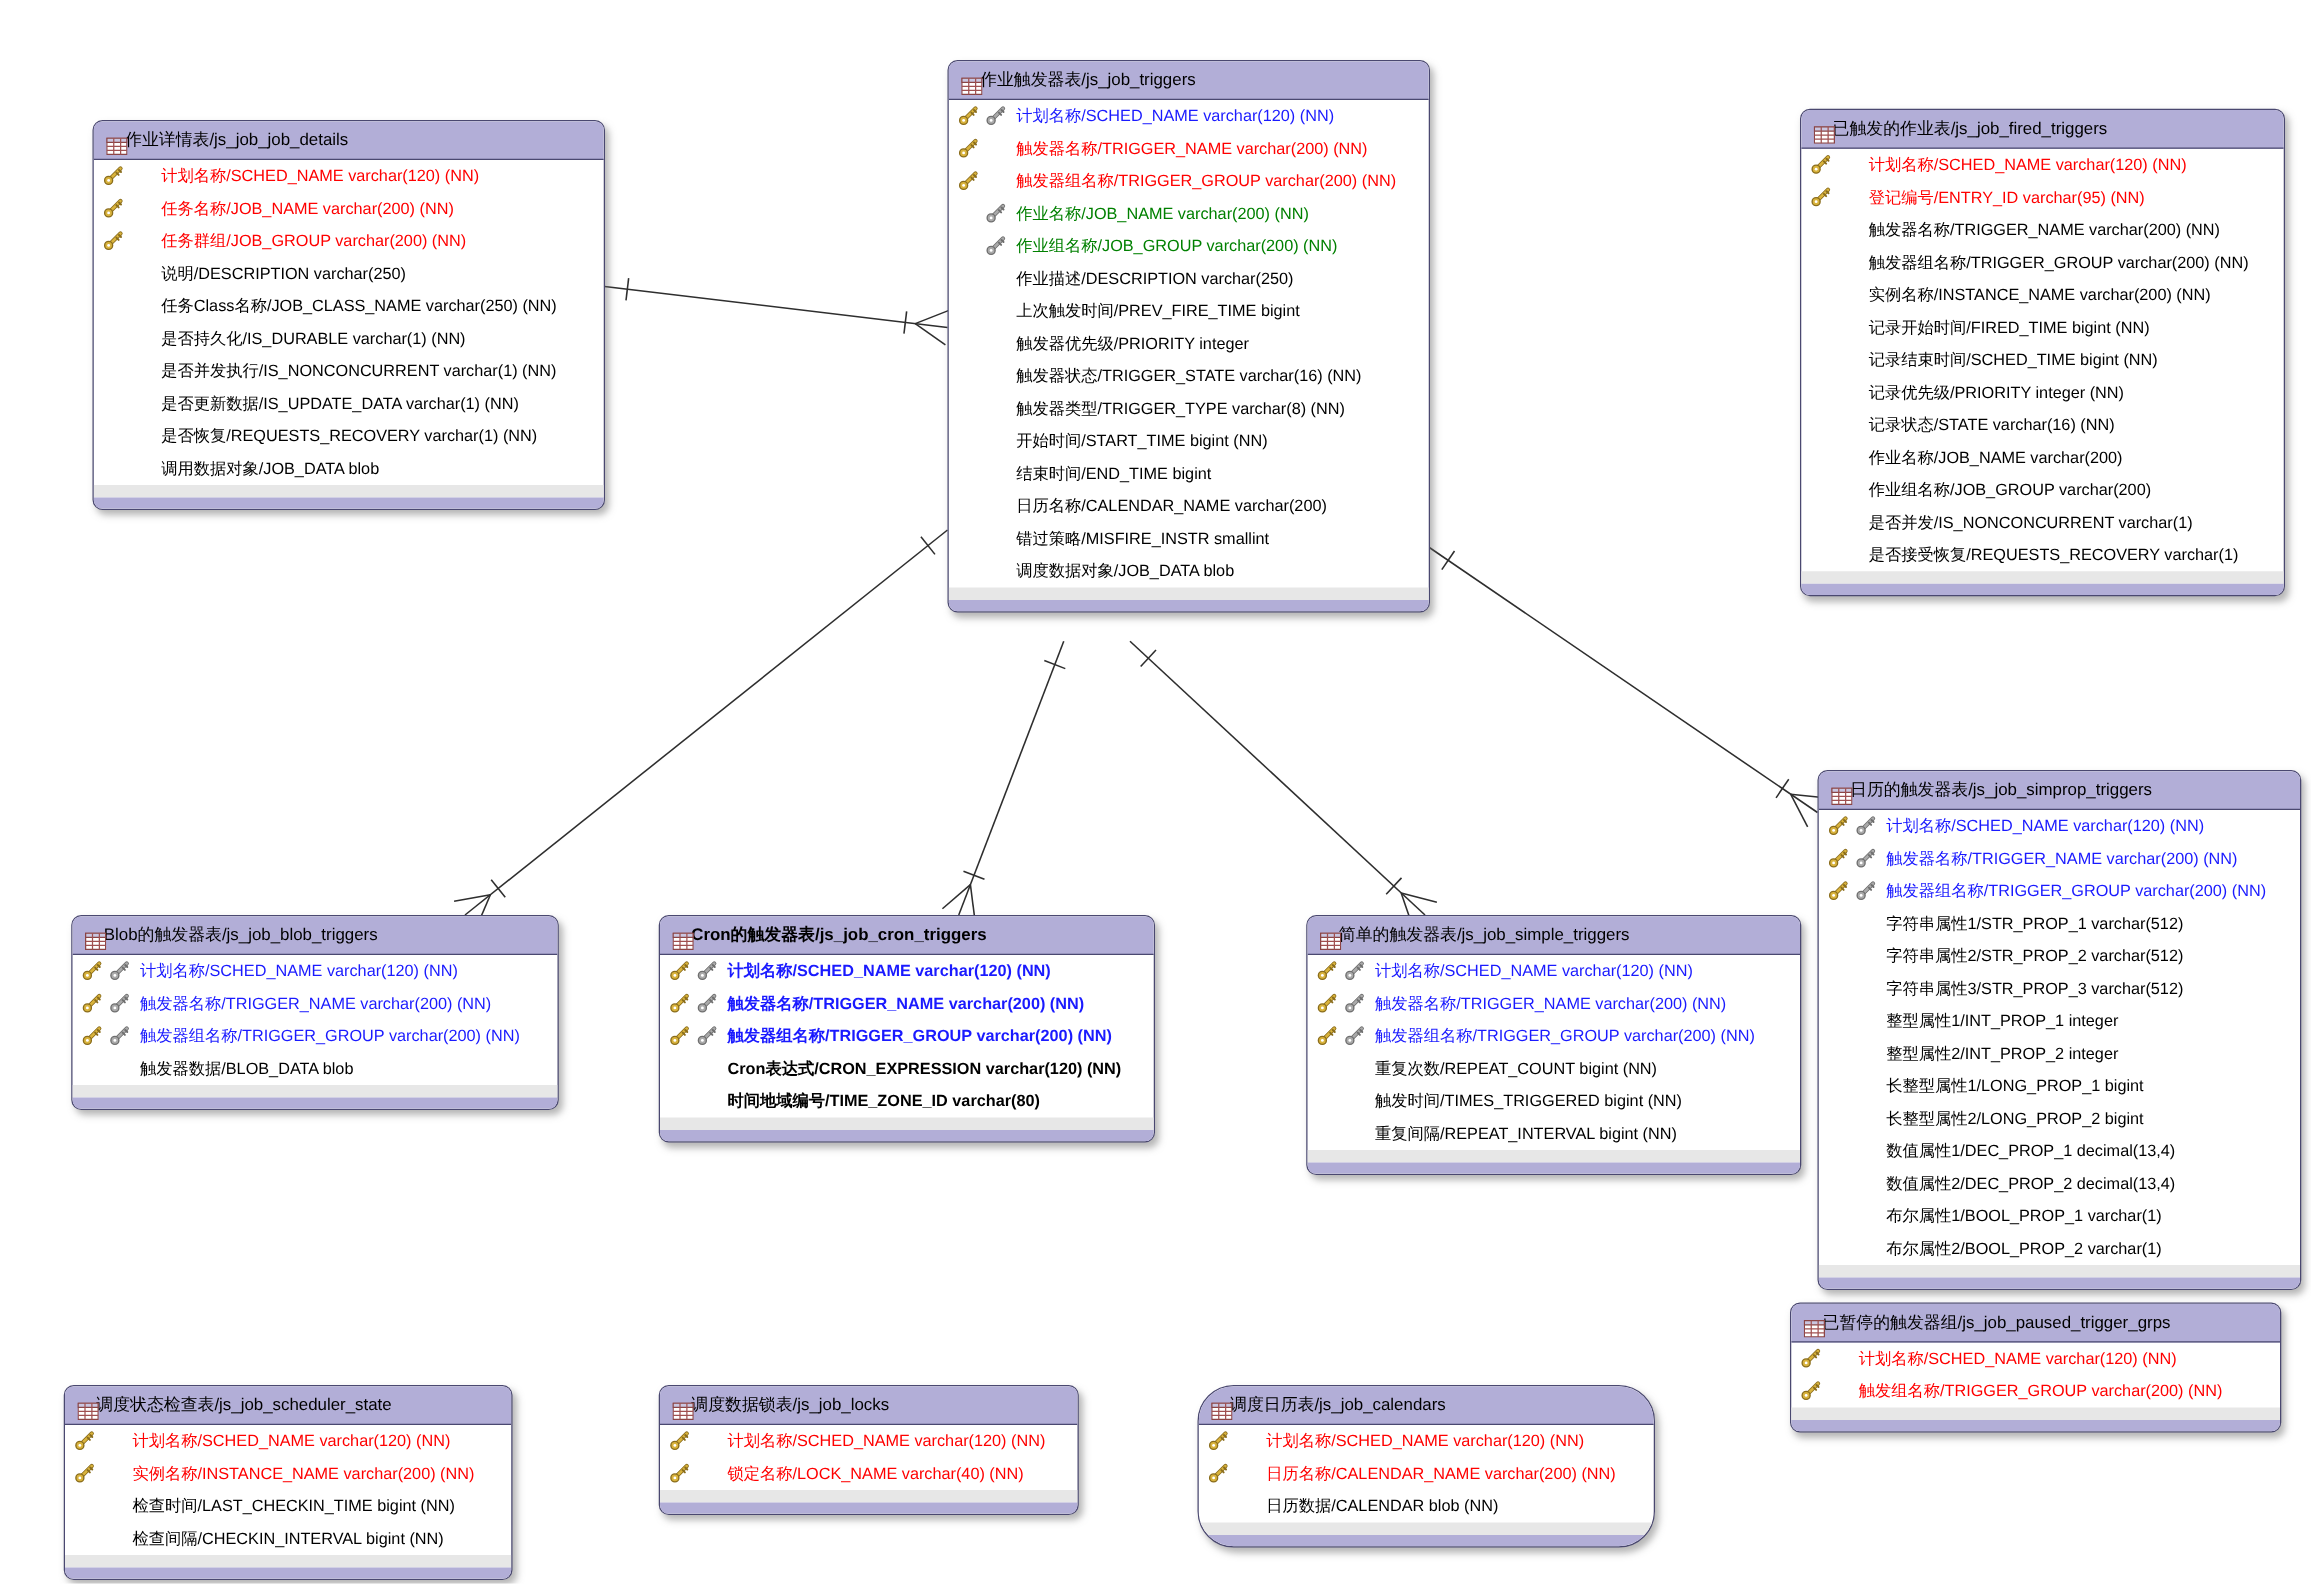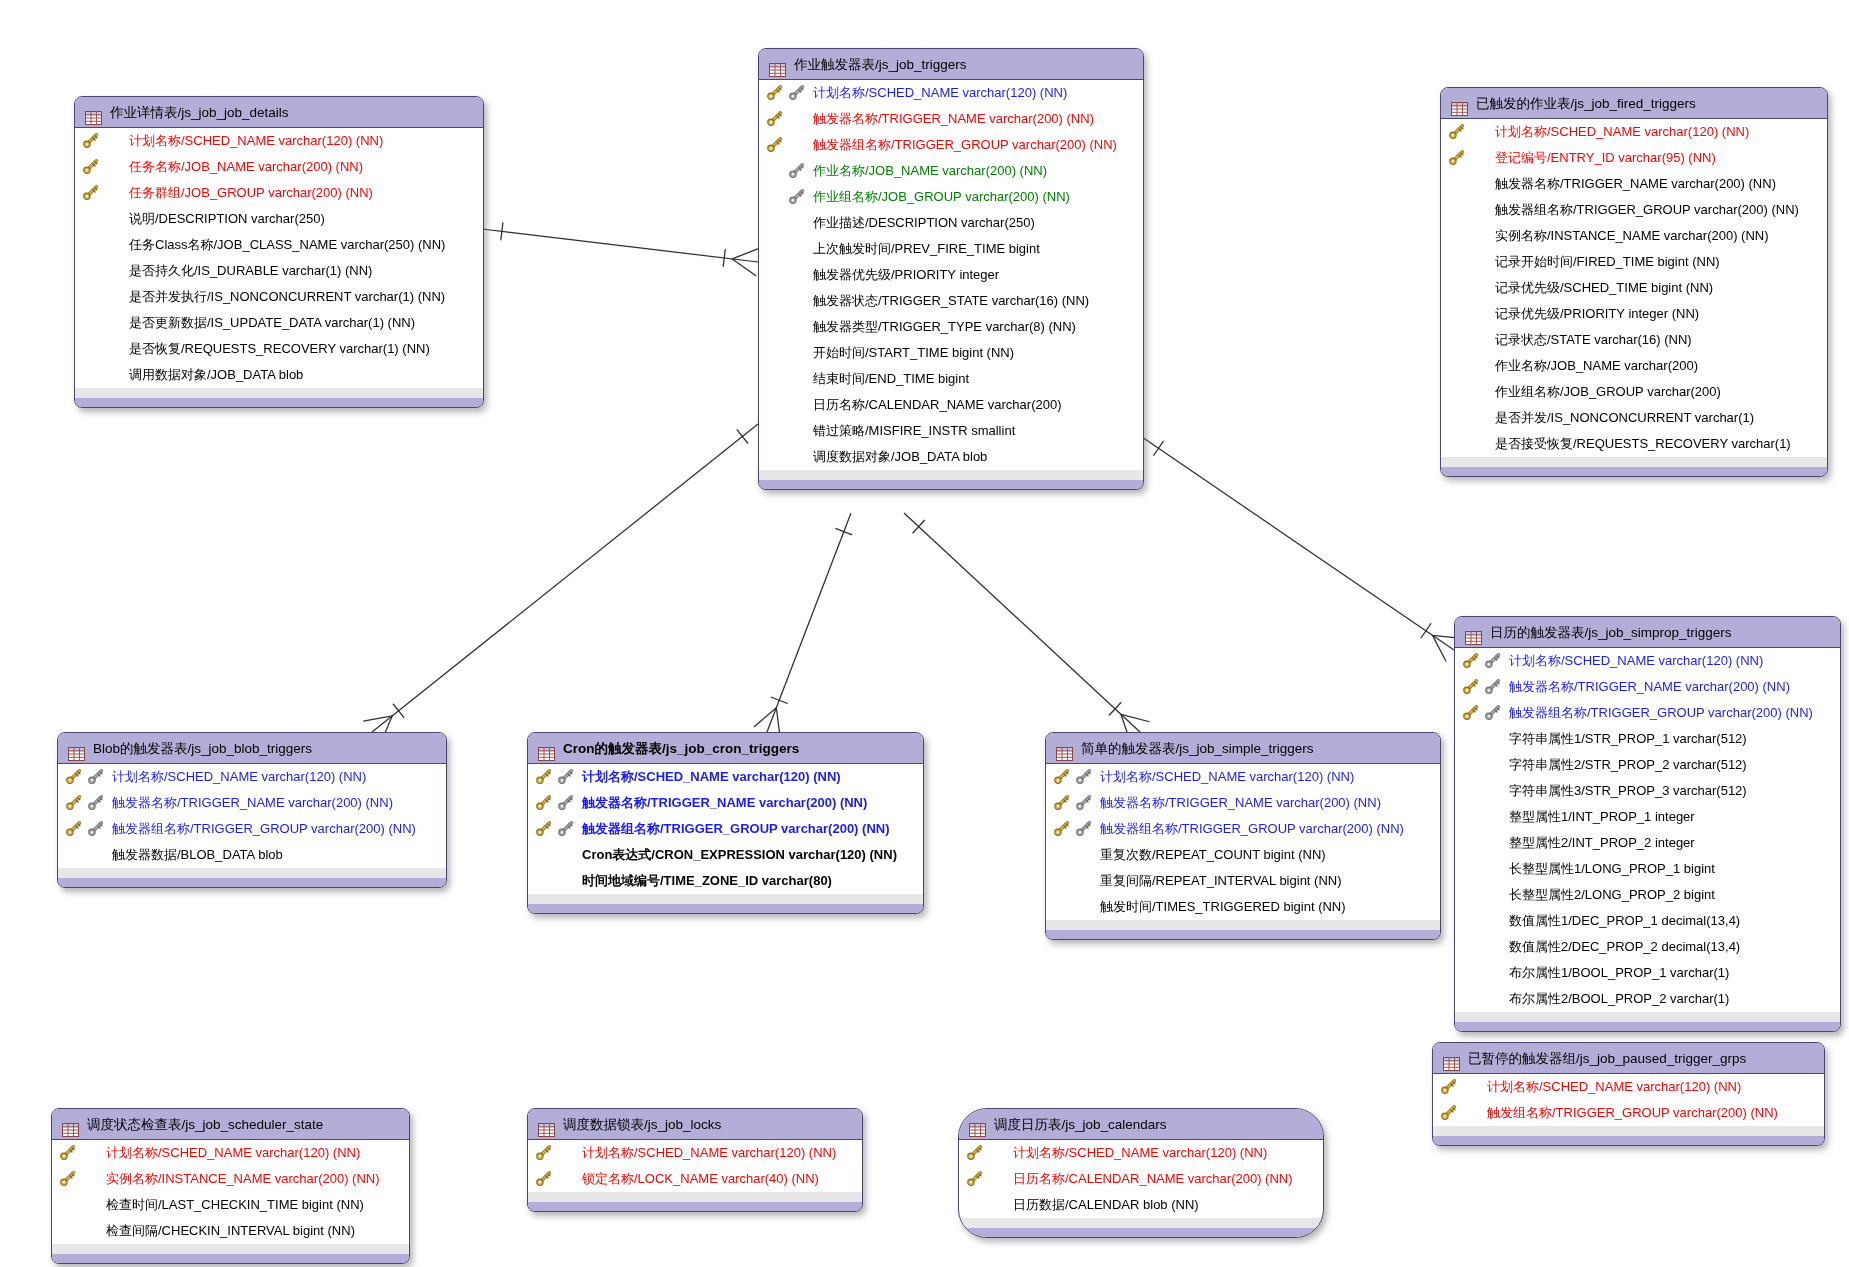--- a/index.html
+++ b/index.html
@@ -5,21 +5,21 @@
   html,body{margin:0;padding:0;background:#ffffff;}
   #canvas{position:relative;width:1849px;height:1267px;background:#ffffff;overflow:hidden;
           font-family:"Liberation Sans","DejaVu Sans",sans-serif;}
   #connector-layer{position:absolute;left:0;top:0;z-index:1;}
   #tables{position:absolute;left:0;top:0;width:100%;height:100%;z-index:2;}
   .etable{position:absolute;border:1.5px solid #4a4870;border-radius:8px;background:#ffffff;
           box-shadow:3px 4px 6px rgba(110,110,110,.5);overflow:hidden;}
   .thead{height:30px;line-height:30px;background:#b2aed7;border-bottom:1.5px solid #4a4870;
          white-space:nowrap;position:relative;}
   .ticon{position:absolute;left:10px;top:8px;width:17px;height:14px;}
-  .ttitle{display:inline-block;padding-left:35px;font-size:13.5px;color:#000;}
+  .ttitle{display:inline-block;padding-left:25px;font-size:13.5px;color:#000;}
   .trow{height:26px;line-height:26px;position:relative;white-space:nowrap;overflow:hidden;}
   .ftext{position:absolute;left:54px;top:0;font-size:13px;}
   .c-red{color:#ff0000;}
   .c-blue{color:#1a1aff;}
   .c-green{color:#008000;}
   .c-black{color:#000000;}
   .kslot{position:absolute;top:4px;width:18px;height:18px;}
   .k1{left:7px;}
   .k2{left:29px;}
   .tfoot-gray{height:10px;background:#e7e7e7;}
@@ -275,21 +275,21 @@
         <div class="trow">
           <span class="ftext c-black">触发器组名称/TRIGGER_GROUP varchar(200) (NN)</span>
         </div>
         <div class="trow">
           <span class="ftext c-black">实例名称/INSTANCE_NAME varchar(200) (NN)</span>
         </div>
         <div class="trow">
           <span class="ftext c-black">记录开始时间/FIRED_TIME bigint (NN)</span>
         </div>
         <div class="trow">
-          <span class="ftext c-black">记录优先级/SCHED_TIME bigint (NN)</span>
+          <span class="ftext c-black">记录结束时间/SCHED_TIME bigint (NN)</span>
         </div>
         <div class="trow">
           <span class="ftext c-black">记录优先级/PRIORITY integer (NN)</span>
         </div>
         <div class="trow">
           <span class="ftext c-black">记录状态/STATE varchar(16) (NN)</span>
         </div>
         <div class="trow">
           <span class="ftext c-black">作业名称/JOB_NAME varchar(200)</span>
         </div>
@@ -617,24 +617,24 @@
               <line x1="13.2" y1="4.0" x2="14.8" y2="5.6" stroke="#6f6f6f" stroke-width="1.6" stroke-linecap="round"></line>
               <circle cx="4.9" cy="12.3" r="3.2" fill="#aaaaaa" stroke="#6f6f6f" stroke-width="1.1"></circle>
               <circle cx="4.9" cy="12.3" r="1.15" fill="#ffffff"></circle>
             </svg></span>
           <span class="ftext c-blue">触发器组名称/TRIGGER_GROUP varchar(200) (NN)</span>
         </div>
         <div class="trow">
           <span class="ftext c-black">重复次数/REPEAT_COUNT bigint (NN)</span>
         </div>
         <div class="trow">
+          <span class="ftext c-black">触发时间/TIMES_TRIGGERED bigint (NN)</span>
+        </div>
+        <div class="trow">
           <span class="ftext c-black">重复间隔/REPEAT_INTERVAL bigint (NN)</span>
-        </div>
-        <div class="trow">
-          <span class="ftext c-black">触发时间/TIMES_TRIGGERED bigint (NN)</span>
         </div>
         <div class="tfoot-gray"></div>
         <div class="tfoot-purple"></div>
       </div>
       <div class="etable" style="left: 51px; top: 1108px; width: 357px;">
         <div class="thead"><span class="ticon"><svg viewBox="0 0 17 14" width="17" height="14">
               <rect x="0.5" y="0.5" width="16" height="13" fill="#ffffff" stroke="#8a4444" stroke-width="1"></rect>
               <rect x="0.5" y="0.5" width="16" height="3.4" fill="#c9c6e0" stroke="#8a4444" stroke-width="1"></rect>
               <line x1="6" y1="0.5" x2="6" y2="13.5" stroke="#a05050" stroke-width="1"></line>
               <line x1="11.5" y1="0.5" x2="11.5" y2="13.5" stroke="#a05050" stroke-width="1"></line>

